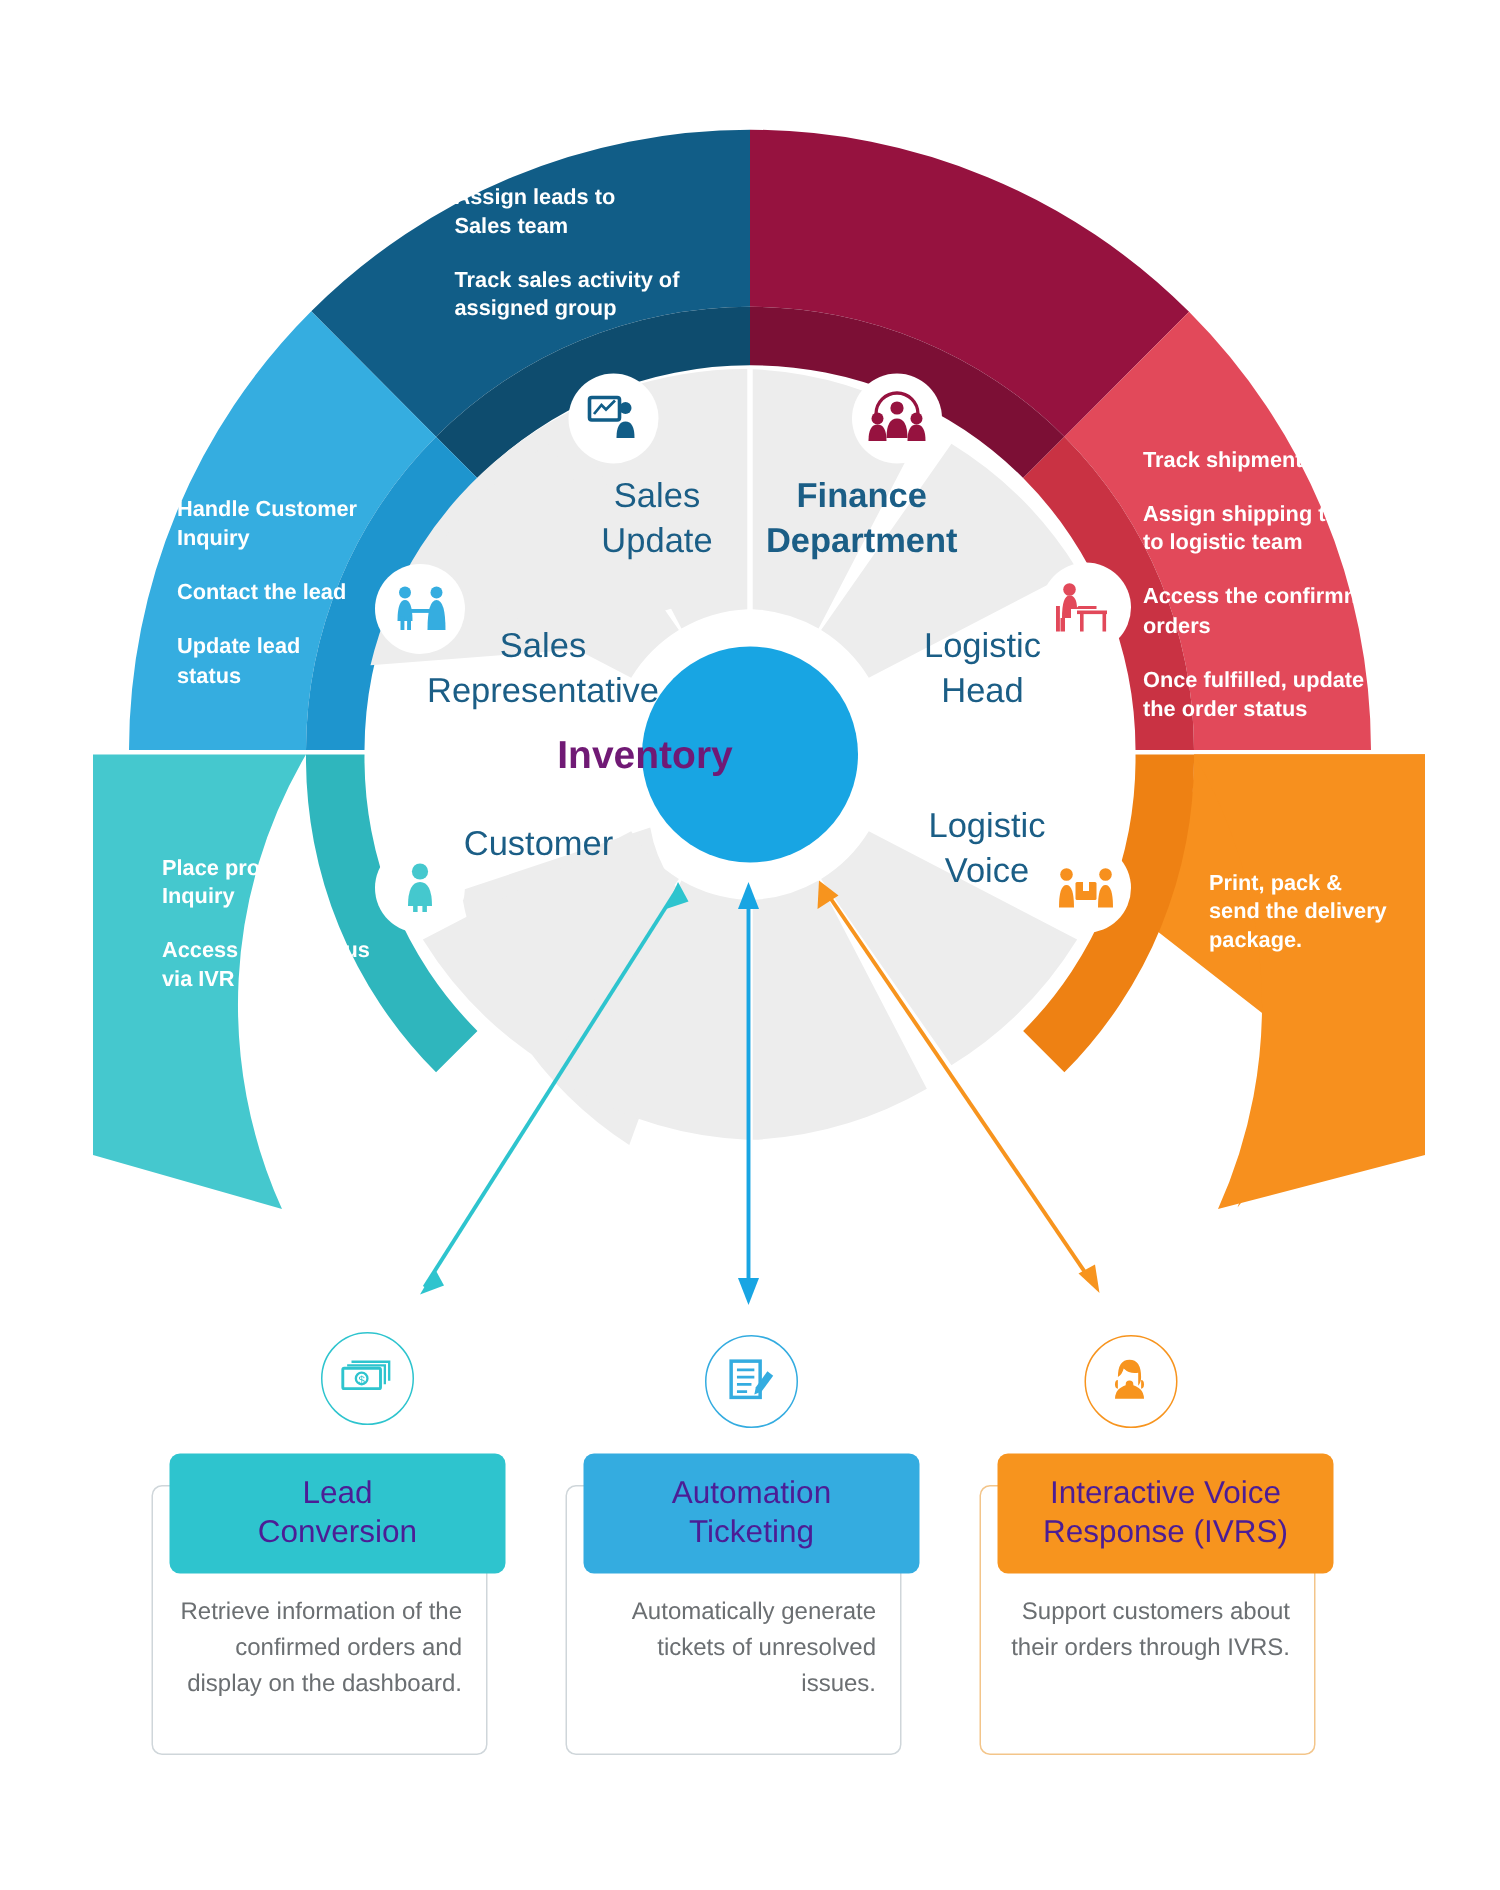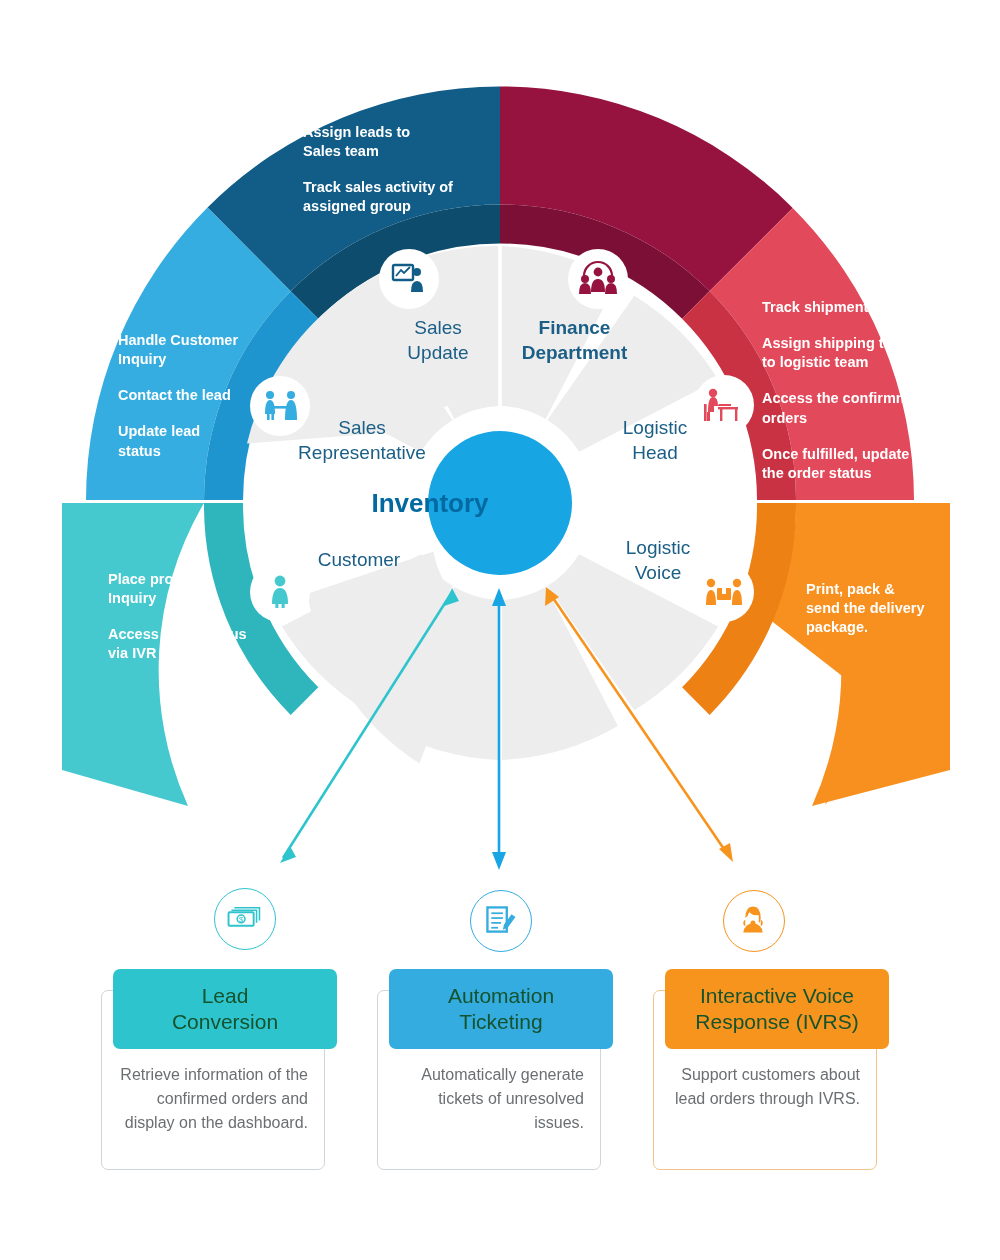--- a/index.html
+++ b/index.html
@@ -9,31 +9,31 @@
     overflow:hidden;position:relative;
   }
   #stage{position:absolute;inset:0;width:1000px;height:1260px;}
   svg.diagram{position:absolute;left:0;top:0;width:1000px;height:1260px;}
 
   
   .seg-text{position:absolute;color:#ffffff;font-weight:bold;font-size:14.5px;line-height:1.32;}
   .seg-text div{margin-bottom:17px;}
   .seg-text div:last-child{margin-bottom:0;}
 
-  .role-label{position:absolute;color:#1b5e86;font-weight:normal;font-size:19px;
+  .role-label{position:absolute;color:#1b5e86;font-weight:normal;font-size:23px;
               line-height:1.3;text-align:center;}
 
-  .center-label{position:absolute;color:#0369a1;font-weight:bold;font-size:26px;
+  .center-label{position:absolute;color:#701a75;font-weight:bold;font-size:26px;
                 left:0;top:0;width:860px;text-align:center;}
 
   
   .card{position:absolute;width:224px;border:1px solid #d8dde0;border-radius:7px;
         background:#fff;box-sizing:border-box;}
   .card .hdr{position:absolute;left:11px;top:-22px;width:224px;border-radius:7px;
-             color:#14532d;text-align:center;font-size:21px;line-height:1.22;
+             color:#4c1d95;text-align:center;font-size:21px;line-height:1.22;
              padding:14px 6px 15px;box-sizing:border-box;}
   .card .body{padding:72px 16px 20px;text-align:right;color:#6b6f72;
               font-size:16px;line-height:1.5;}
 
   .iconcircle{position:absolute;width:60px;height:60px;border-radius:50%;
               border:1.6px solid #29b8d1;background:#fff;}
 </style>
 </head>
 <body>
 
@@ -293,16 +293,16 @@
         <div>Ticketing</div>
   </div>
   <div class="body">Automatically generate tickets of unresolved issues.</div>
 </div>
 
 <div class="card" style="left:653px;top:990px;height:180px;border-color:#f3c58a;">
   <div class="hdr" style="background:#F7941E;">
     <div>Interactive Voice</div>
         <div>Response (IVRS)</div>
   </div>
-  <div class="body">Support customers about lead orders through IVRS.</div>
+  <div class="body">Support customers about their orders through IVRS.</div>
 </div>
 
 </div>
 
 </body></html>

